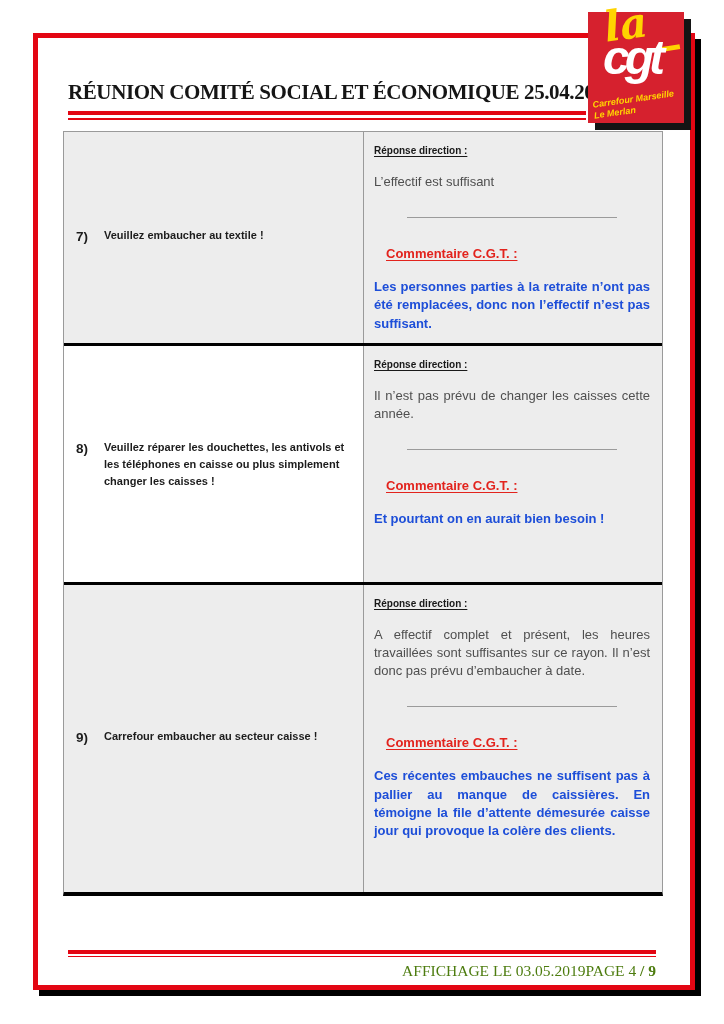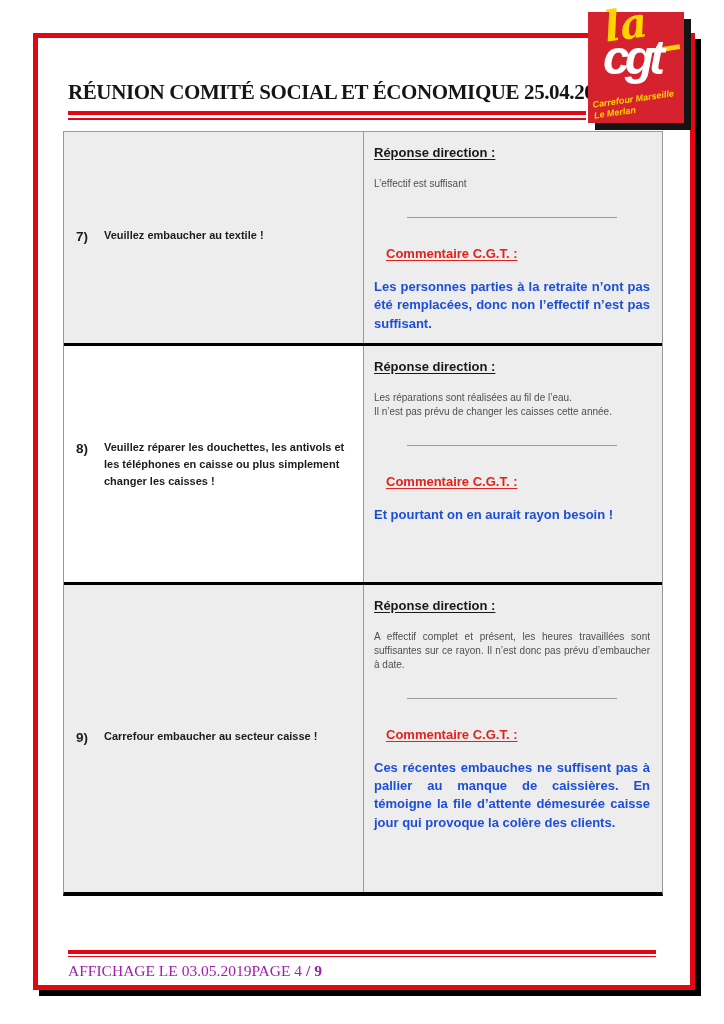--- a/index.html
+++ b/index.html
@@ -65,37 +65,37 @@
     display:flex; align-items:center; padding:10px 16px 10px 12px;
   }
   .bg-gray { background:#ededed; }
   .bg-white { background:#ffffff; }
   .qwrap { display:flex; }
   .qnum  { width:28px; flex:none; font-weight:bold; font-size:13.5px; color:#1c1c1c; line-height:1.55; }
   .qtext { flex:1; font-weight:bold; font-size:11px; color:#1c1c1c; line-height:1.55; }
 
   .acell { flex:1; background:#ededed; box-sizing:border-box; padding:11px 12px 10px 10px; }
   .rhead {
-    font-weight:bold; font-size:13px; color:#191919;
+    font-weight:bold; font-size:10px; color:#191919;
     text-decoration:underline; text-underline-offset:2px; margin:2px 0 17px;
   }
-  .rbody { margin:0; font-size:10px; color:#4f4f4f; line-height:1.38; text-align:justify; }
+  .rbody { margin:0; font-size:13px; color:#4f4f4f; line-height:1.38; text-align:justify; }
   .divider { width:210px; margin:26px auto 28px; border-top:1px solid #9b9b9b; height:0; }
   .chead {
     font-weight:bold; font-size:13px; color:#e2231d;
     text-decoration:underline; text-underline-offset:2px; margin:0 12px 17px;
   }
   .cbody { margin:0; font-size:13px; font-weight:bold; color:#1d4ed8; line-height:1.42; text-align:justify; }
 
   
   .footer { position:absolute; left:30px; top:912px; width:588px; }
   .footer-rule { border-top:4px solid #e30613; border-bottom:1.5px solid #e30613; height:2px; }
   .footer-row {
-    display:flex; justify-content:flex-start; margin-top:5px;
-    font-family:"Liberation Serif", serif; font-size:15.5px; color:#a21caf;
+    display:flex; justify-content:flex-end; margin-top:5px;
+    font-family:"Liberation Serif", serif; font-size:15.5px; color:#4d7c0f;
   }
   .page-total { font-weight:bold; }
 </style>
 </head>
 <body>
 
 <div class="frame">
 
   <h1 class="title">RÉUNION COMITÉ SOCIAL ET ÉCONOMIQUE 25.04.2019</h1>
   <div class="red-rule title-rule"></div>
@@ -120,25 +120,24 @@
 
     <div class="trow">
       <div class="qcell bg-white">
         <div class="qwrap">
           <span class="qnum">8)</span>
           <span class="qtext">Veuillez réparer les douchettes, les antivols et les téléphones en caisse ou plus simplement changer les caisses !</span>
         </div>
       </div>
       <div class="acell">
         <div class="rhead">Réponse direction :</div>
-        <p class="rbody">Les réparations sont réalisées au fil de l’eau.</p>
         <p class="rbody">Il n’est pas prévu de changer les caisses cette année.</p>
         <div class="divider"></div>
         <div class="chead">Commentaire C.G.T. :</div>
-        <p class="cbody">Et pourtant on en aurait rayon besoin !</p>
+        <p class="cbody">Et pourtant on en aurait bien besoin !</p>
       </div>
     </div>
 
     <div class="trow">
       <div class="qcell bg-gray">
         <div class="qwrap">
           <span class="qnum">9)</span>
           <span class="qtext">Carrefour embaucher au secteur caisse !</span>
         </div>
       </div>

